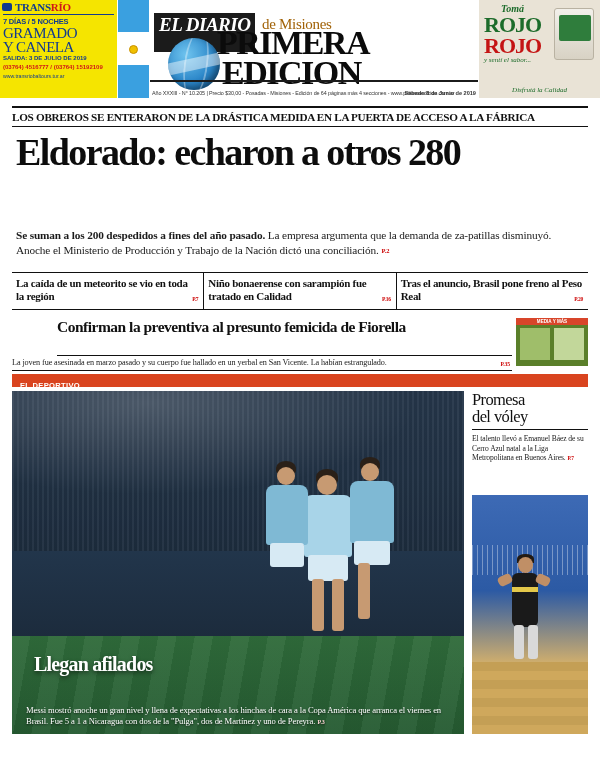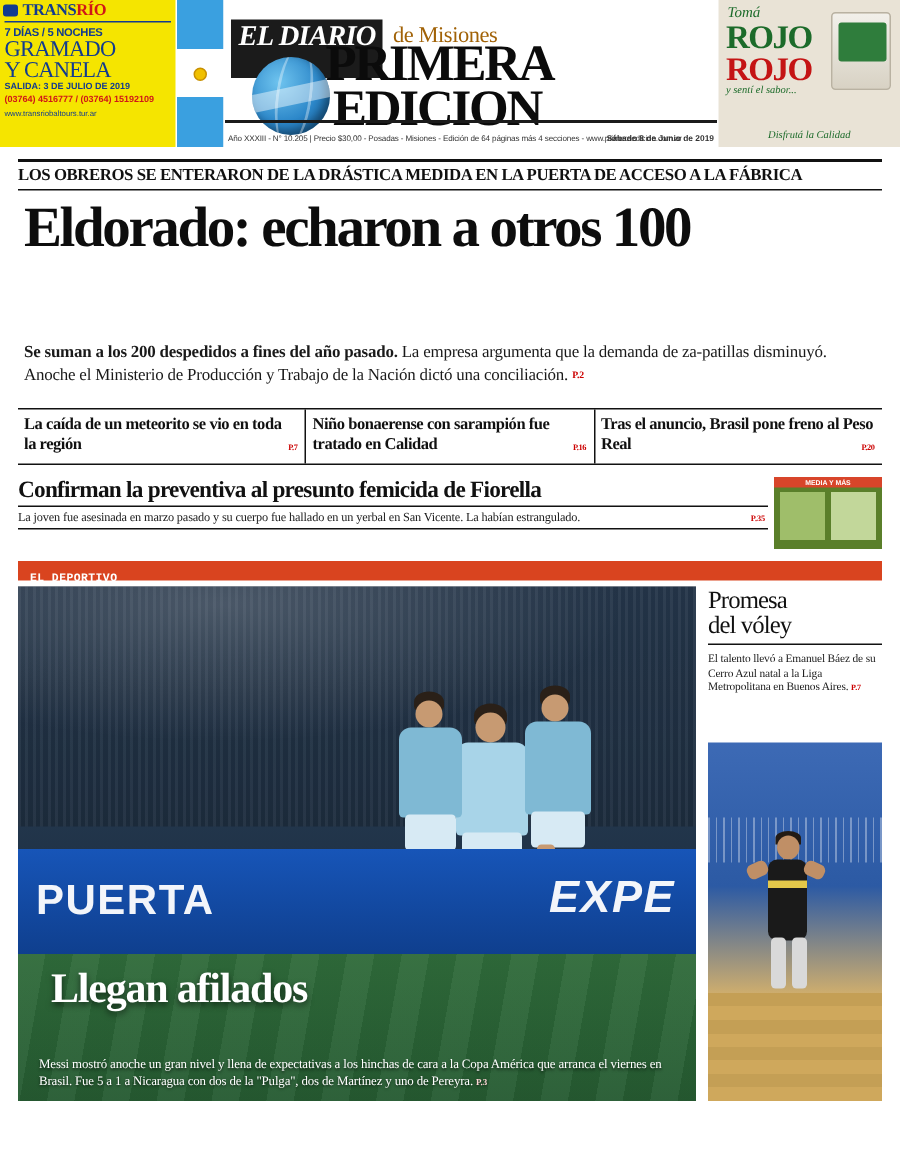--- a/index.html
+++ b/index.html
@@ -160,23 +160,23 @@
 
   
   .ad-right {
     width: 122px;
     background: #e9e3d6;
     border-left: 1px solid #fff;
     position: relative;
     overflow: hidden;
   }
   .ad-right .toma {
-    position: absolute; left: 6px; top: 3px;
-    font-family: "Liberation Serif", serif;
-    font-weight: normal; font-style: italic;
+    position: absolute; left: 22px; top: 3px;
+    font-family: "Liberation Serif", serif;
+    font-weight: bold; font-style: italic;
     font-size: 10px; color: #1c6b2a;
   }
   .ad-right .mate {
     position: absolute; left: 5px; top: 14px;
     font-family: "Liberation Serif", serif;
     font-weight: bold; font-size: 22px;
     color: #1c6b2a; letter-spacing: -1px; line-height: 21px;
   }
   .ad-right .rojo {
     position: absolute; left: 5px; top: 35px;
@@ -277,21 +277,22 @@
     position: absolute; left: 12px; top: 318px;
     width: 500px;
   }
   .second .title {
     font-family: "Liberation Serif", serif;
     font-weight: bold;
     font-size: 15.5px;
     letter-spacing: -0.5px;
     color: #111;
     border-bottom: 1px solid #111;
-    padding-bottom: 1px;
+    padding-bottom: 19px;
+    margin-left: 45px;
   }
   .second .sub {
     margin-top: 2px;
     font-family: "Liberation Serif", serif;
     font-size: 8.2px;
     color: #1a1a1a;
     letter-spacing: -0.1px;
     position: relative;
     padding-bottom: 3px;
     border-bottom: 1px solid #111;
@@ -322,21 +323,21 @@
   }
 
   
   .deportivo-bar {
     position: absolute; left: 12px; top: 374px;
     width: 576px; height: 13px;
     background: #d9441f;
   }
   .deportivo-bar span {
     color: #ffffff;
-    font-family: Liberation Mono, monospace;
+    font-family: Liberation Sans, sans-serif;
     font-weight: bold;
     font-size: 7.6px;
     line-height: 13px;
     padding-left: 8px;
     letter-spacing: 0.3px;
   }
 
   .photo-main {
     position: absolute; left: 12px; top: 391px;
     width: 452px; height: 343px;
@@ -395,21 +396,21 @@
   .pl.skin { background: #c79a72; border-radius: 50%; }
   .pl.dark { background: #7fb9d4; }
   .pl.hair { background: #2a2018; border-radius: 50% 50% 30% 30%; }
   .pl.shorts { background: #d7eaf4; border-radius: 3px; }
   .pl.legs { background: #c79a72; border-radius: 3px; }
 
   .photo-caption {
     position: absolute; left: 22px; bottom: 58px;
     font-family: "Liberation Serif", serif;
     font-weight: bold;
-    font-size: 28px;
+    font-size: 20px;
     letter-spacing: -0.8px;
     color: #ffffff;
     text-shadow: 0 2px 4px rgba(0,0,0,.6);
   }
   .photo-text {
     position: absolute; left: 14px; bottom: 6px;
     width: 430px;
     color: #ffffff;
     font-family: "Liberation Serif", serif;
     font-size: 8.6px;
@@ -503,21 +504,21 @@
       <div class="rojo">ROJO</div>
       <div class="sabor">y sentí el sabor...</div>
       <div class="cup"></div>
       <div class="slogan">Disfrutá la Calidad</div>
     </div>
   </div>
 
   <div class="kicker">LOS OBREROS SE ENTERARON DE LA DRÁSTICA MEDIDA EN LA PUERTA DE ACCESO A LA FÁBRICA</div>
 
   <div class="headline">
-    <div>Eldorado: echaron a otros 100</div>
+    <div>Eldorado: echaron a otros 280</div>
   </div>
 
   <div class="bajada">
     <b>Se suman a los 200 despedidos a fines del año pasado.</b><span> La empresa argumenta que la demanda de za-patillas disminuyó. Anoche el Ministerio de Producción y Trabajo de la Nación dictó una conciliación.</span> <span class="pref">P.2</span>
   </div>
 
   <div class="briefs">
     <div class="brief">
       <span>La caída de un meteorito se vio en toda la región</span>
       <span class="pg">P.7</span>
@@ -567,24 +568,20 @@
       <div class="pl dark" style="left:2px; top:34px; width:42px; height:60px;"></div>
       <div class="pl shorts" style="left:6px; top:92px; width:34px; height:24px;"></div>
 
       <div class="pl hair" style="left:96px; top:6px; width:20px; height:14px;"></div>
       <div class="pl skin" style="left:97px; top:12px; width:18px; height:18px;"></div>
       <div class="pl dark" style="left:86px; top:30px; width:44px; height:62px;"></div>
       <div class="pl shorts" style="left:90px; top:90px; width:36px; height:24px;"></div>
       <div class="pl legs" style="left:94px; top:112px; width:12px; height:56px;"></div>
     </div>
 
-    <div class="banner-blue">
-      <div class="txt">PUERTA</div>
-      <div class="txt2">EXPE</div>
-    </div>
 
     <div class="pitch"></div>
 
     <div class="photo-caption">Llegan afilados</div>
     <div class="photo-text">
       <span>Messi mostró anoche un gran nivel y llena de expectativas a los hinchas de cara a la Copa América que arranca el viernes en Brasil. Fue 5 a 1 a Nicaragua con dos de la "Pulga", dos de Martínez y uno de Pereyra.</span>
       <span class="pg" style="color:#ffd7d7;font-size:6px;font-weight:bold;">P.3</span>
     </div>
   </div>
 

